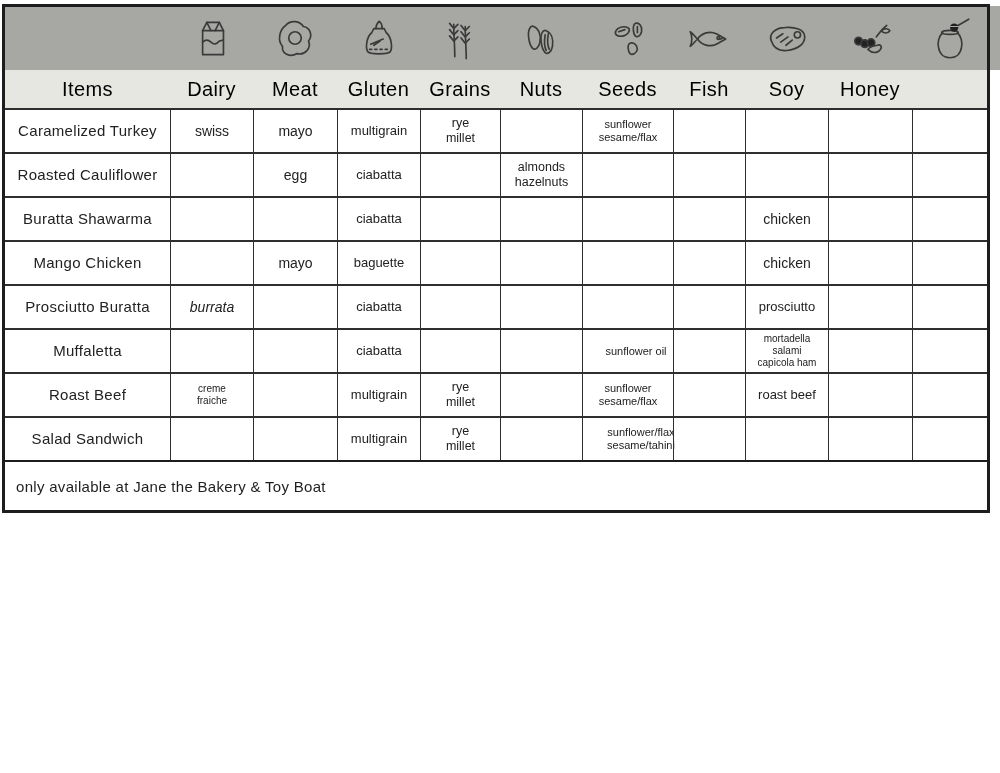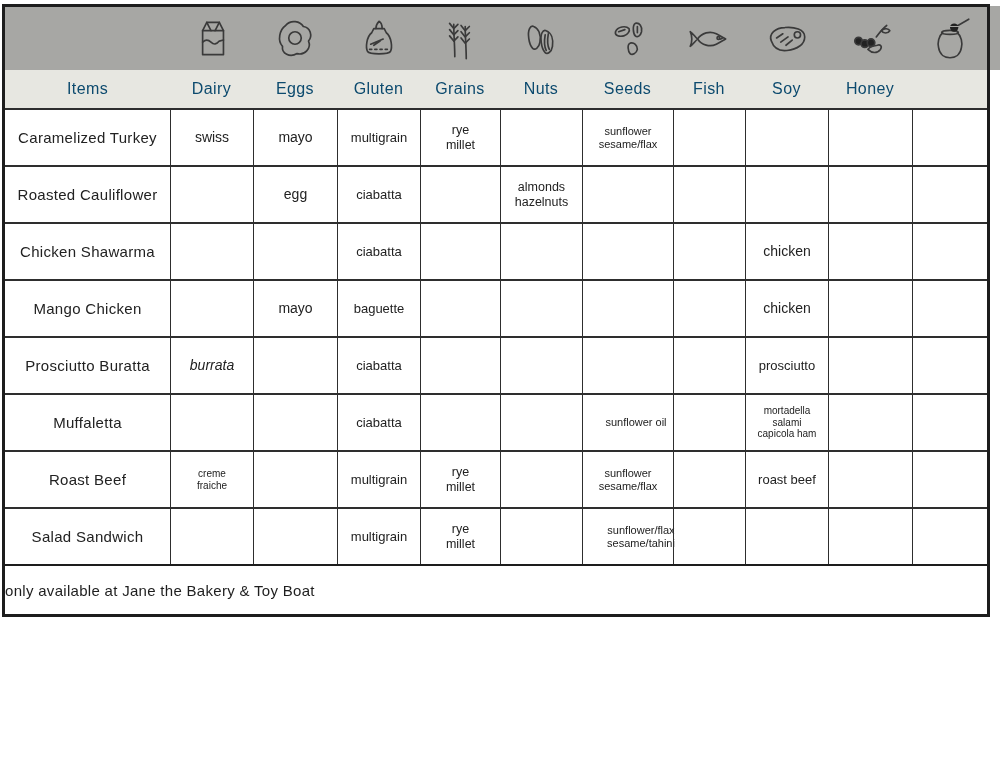--- a/index.html
+++ b/index.html
@@ -29,38 +29,38 @@
     height:63px;background:var(--icon-band);
   }
   .icon-cell{display:flex;align-items:center;justify-content:center;}
   .icon-cell svg{width:50px;height:50px;}
   .label-band{
     display:grid;grid-template-columns:var(--cols);
     height:38px;background:var(--label-band);
   }
   .label-cell{
     display:flex;align-items:center;justify-content:center;
-    font-size:16px;letter-spacing:.4px;color:#0c4a6e;
+    font-size:20px;letter-spacing:.4px;color:#000000;
   }
   .row{
     display:grid;grid-template-columns:var(--cols);
-    height:57px;border-top:2px solid var(--grid);background:#fff;
+    height:44px;border-top:2px solid var(--grid);background:#fff;
   }
   .cell{
     display:flex;align-items:center;justify-content:center;text-align:center;
     white-space:pre-line;line-height:1.18;font-size:13px;padding:1px 2px;
     color:#222;
   }
   .cell:not(:first-child){border-left:1px solid var(--grid);}
   .item-cell{font-size:15px;letter-spacing:.3px;}
   .footer-row{
     height:50px;border-top:2px solid var(--border);
     display:flex;align-items:center;background:#fff;
   }
-  .footer-row span{font-size:15px;letter-spacing:.3px;color:#1e1e1e;}
+  .footer-row span{font-size:15px;letter-spacing:.3px;padding-left:11px;color:#1e1e1e;}
 </style>
 </head>
 <body>
 
 <div class="page">
   <div class="gray-bleed"></div>
   <div class="table-wrap">
     <div class="icon-band" id="icon-band">
         <div class="icon-cell"></div>
         <div class="icon-cell">
@@ -159,21 +159,21 @@
               <path d="M30 12 L42 5"></path>
               <circle cx="28" cy="13" r="4" fill="#222" stroke="none"></circle>
               <path d="M23.5 12 L32.5 12" stroke="#a7a7a4" stroke-width="1.1"></path>
             </g>
           </svg>
         </div>
       </div>
     <div class="label-band" id="label-band">
         <div class="label-cell">Items</div>
         <div class="label-cell">Dairy</div>
-        <div class="label-cell">Eggs</div>
+        <div class="label-cell">Meat</div>
         <div class="label-cell">Gluten</div>
         <div class="label-cell">Grains</div>
         <div class="label-cell">Nuts</div>
         <div class="label-cell">Seeds</div>
         <div class="label-cell">Fish</div>
         <div class="label-cell">Soy</div>
         <div class="label-cell">Honey</div>
       </div>
     <div id="rows">
         <div class="row">
@@ -199,21 +199,21 @@
           <div class="cell"></div>
           <div class="cell" style="font-size: 12.5px;">almonds
 hazelnuts</div>
           <div class="cell"></div>
           <div class="cell"></div>
           <div class="cell"></div>
           <div class="cell"></div>
           <div class="cell"></div>
         </div>
         <div class="row">
-          <div class="cell item-cell">Chicken Shawarma</div>
+          <div class="cell item-cell">Buratta Shawarma</div>
           <div class="cell"></div>
           <div class="cell"></div>
           <div class="cell" style="font-size: 13px;">ciabatta</div>
           <div class="cell"></div>
           <div class="cell"></div>
           <div class="cell"></div>
           <div class="cell"></div>
           <div class="cell" style="font-size: 14px;">chicken</div>
           <div class="cell"></div>
           <div class="cell"></div>

